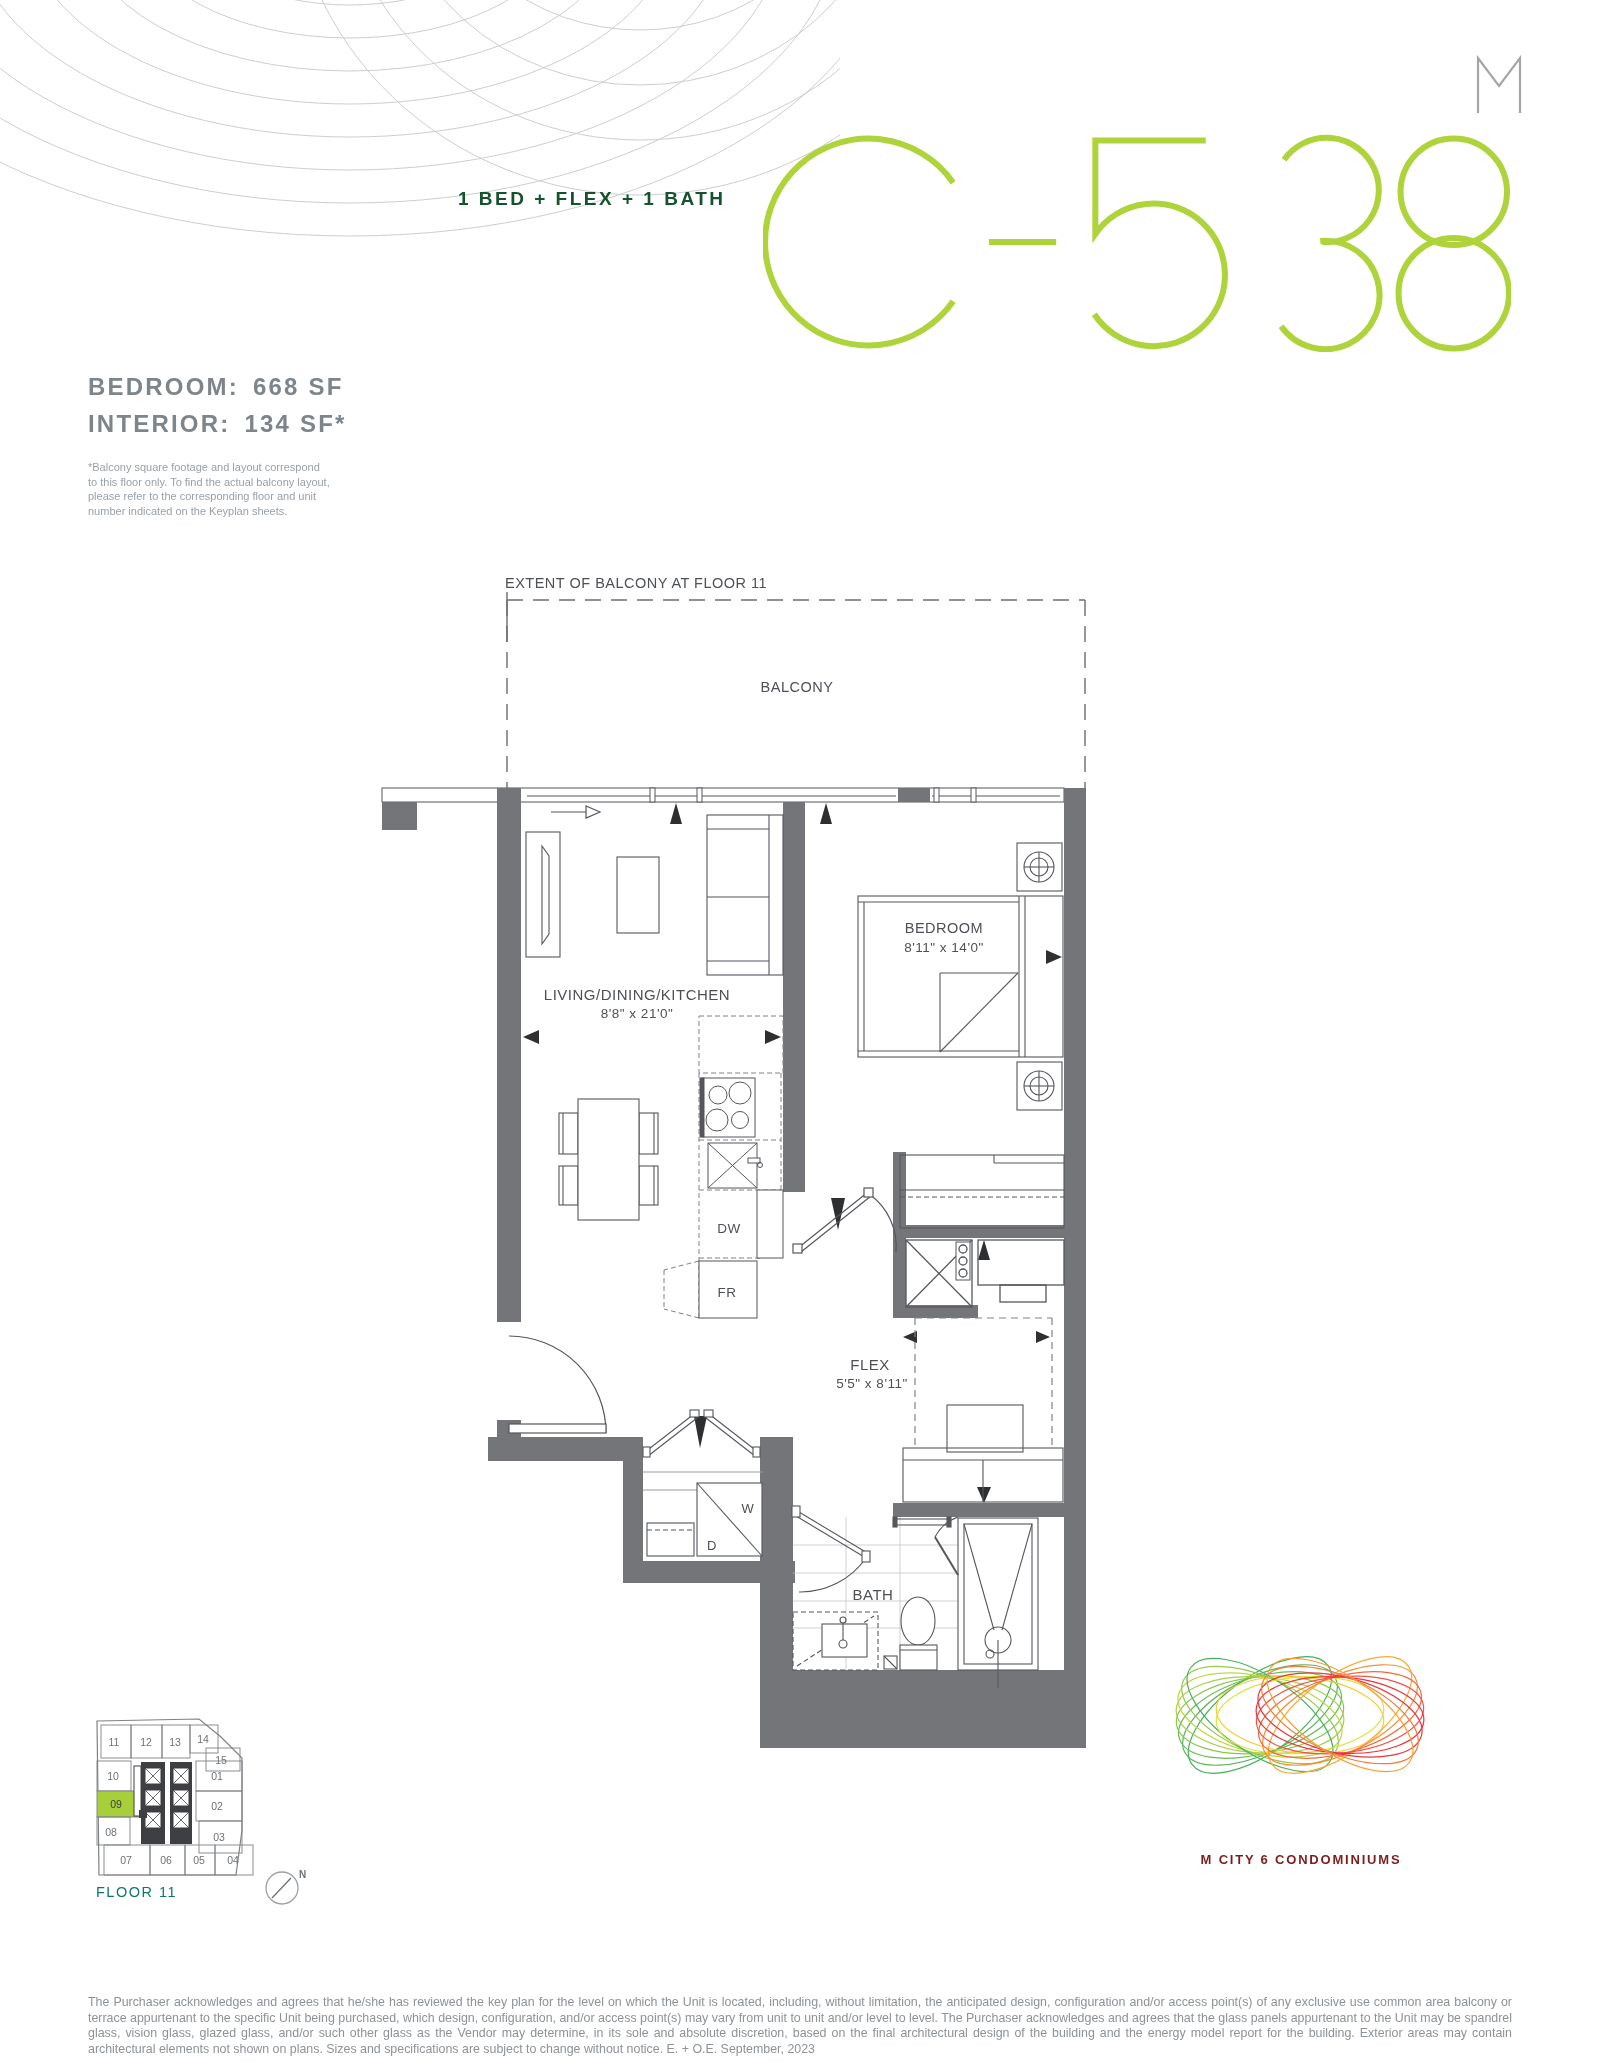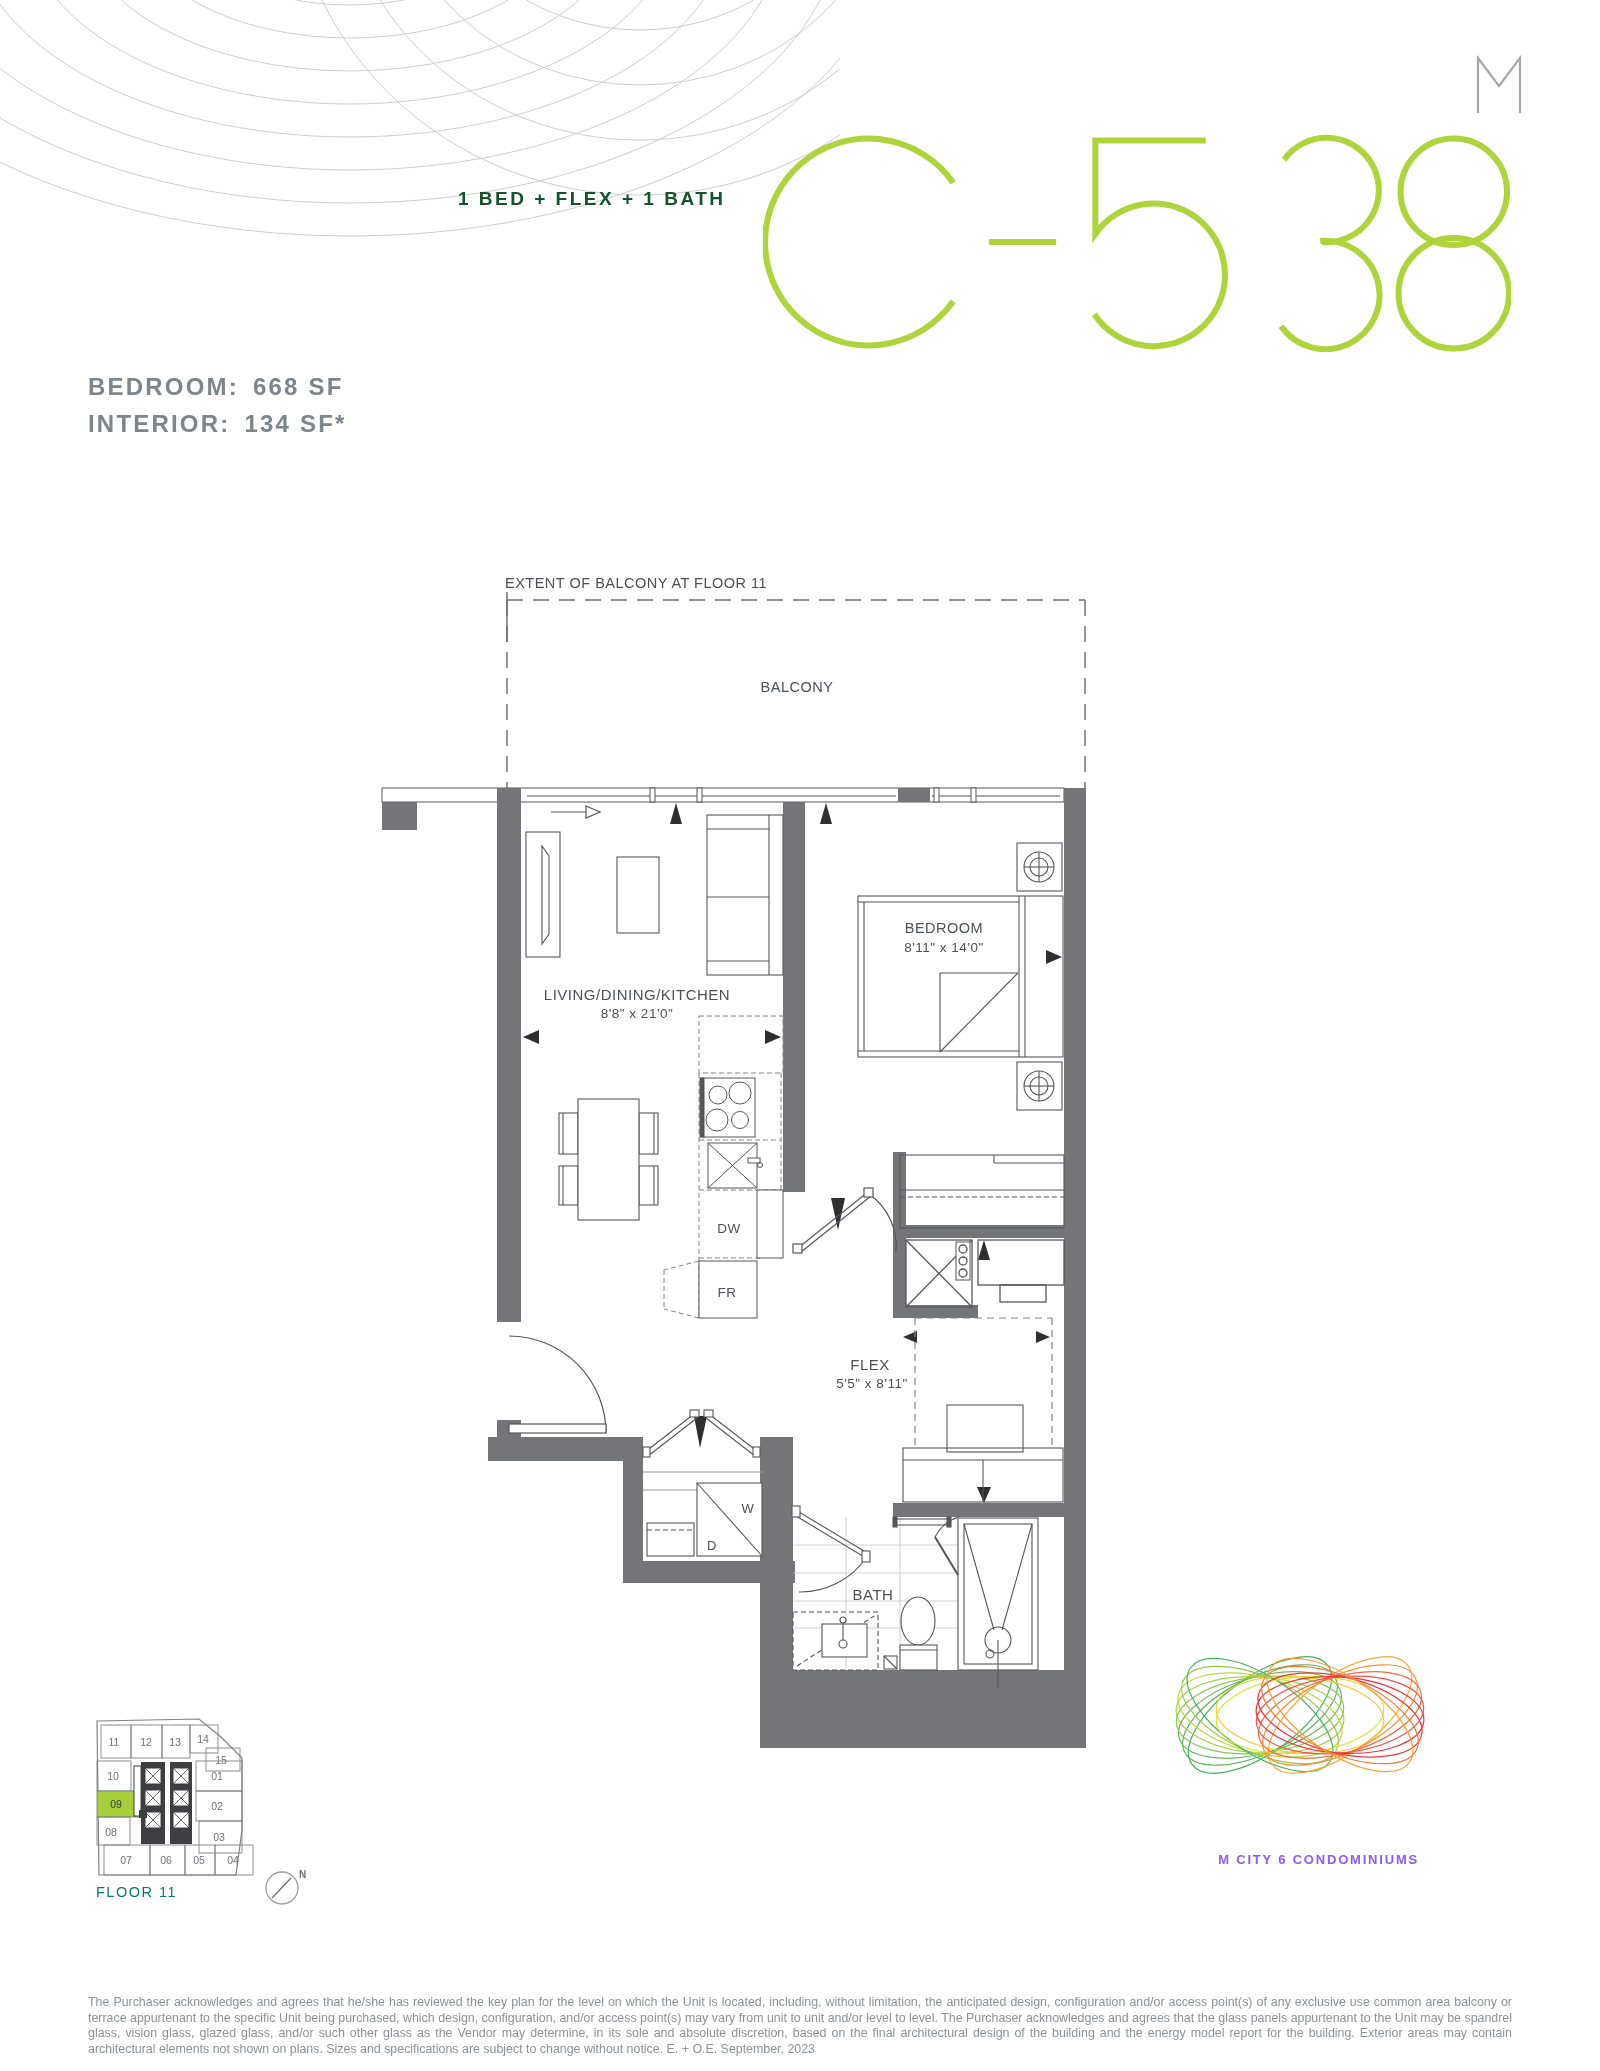--- a/index.html
+++ b/index.html
@@ -8,22 +8,22 @@
   svg{display:block;}
   #art{position:absolute;left:0;top:0;}
   .overlay{position:absolute;}
   .plan-type{left:458px;top:188px;font-size:19px;font-weight:700;letter-spacing:2.5px;color:#14532d;}
   .unit-code-svg{position:absolute;left:763px;top:134px;}
   .sr-only{position:absolute;width:1px;height:1px;overflow:hidden;clip:rect(0 0 0 0);white-space:nowrap;}
   .intext{left:88px;top:368px;font-size:24px;font-weight:700;letter-spacing:2.2px;color:#7d858b;line-height:37px;}
   .intext .val{margin-left:14px;}
   .balcony-note{left:88px;top:460px;width:242px;font-size:11px;line-height:14.5px;color:#99a1a7;}
   .floor-label{left:96px;top:1884px;font-size:14.5px;letter-spacing:1.5px;color:#0f766e;}
-  .brand-name{left:1183px;top:1852px;width:236px;text-align:right;font-size:13px;font-weight:700;
-              letter-spacing:1.8px;color:#8b5cf6;}
+  .brand-name{left:1183px;top:1852px;width:236px;text-align:center;font-size:13px;font-weight:700;
+              letter-spacing:1.8px;color:#7f1d1d;}
   .footer-text{left:88px;top:1995px;width:1424px;font-size:12.4px;line-height:15.6px;color:#8d9296;
                text-align:justify;}
   text{font-family:"Liberation Sans", sans-serif;}
   .plabel{fill:#4d5156;letter-spacing:.5px;}
   .klabel{fill:#6e7276;}
 </style>
 </head>
 <body>
 
 <div id="page">
@@ -416,20 +416,21 @@
 
 <div class="overlay intext">
   <div>
     <span>BEDROOM:</span><span class="val">668 SF</span>
   </div>
   <div>
     <span>INTERIOR:</span><span class="val">134 SF*</span>
   </div>
 </div>
 
+<div class="overlay balcony-note">*Balcony square footage and layout correspond to this floor only. To find the actual balcony layout, please refer to the corresponding floor and unit number indicated on the Keyplan sheets.</div>
 
 <div class="overlay floor-label">FLOOR 11</div>
 
 <div class="overlay brand-name">M CITY 6 CONDOMINIUMS</div>
 
 <div class="overlay footer-text">The Purchaser acknowledges and agrees that he/she has reviewed the key plan for the level on which the Unit is located, including, without limitation, the anticipated design, configuration and/or access point(s) of any exclusive use common area balcony or terrace appurtenant to the specific Unit being purchased, which design, configuration, and/or access point(s) may vary from unit to unit and/or level to level. The Purchaser acknowledges and agrees that the glass panels appurtenant to the Unit may be spandrel glass, vision glass, glazed glass, and/or such other glass as the Vendor may determine, in its sole and absolute discretion, based on the final architectural design of the building and the energy model report for the building. Exterior areas may contain architectural elements not shown on plans. Sizes and specifications are subject to change without notice. E. + O.E. September, 2023</div>
 
 </div>
 
 </body></html>

